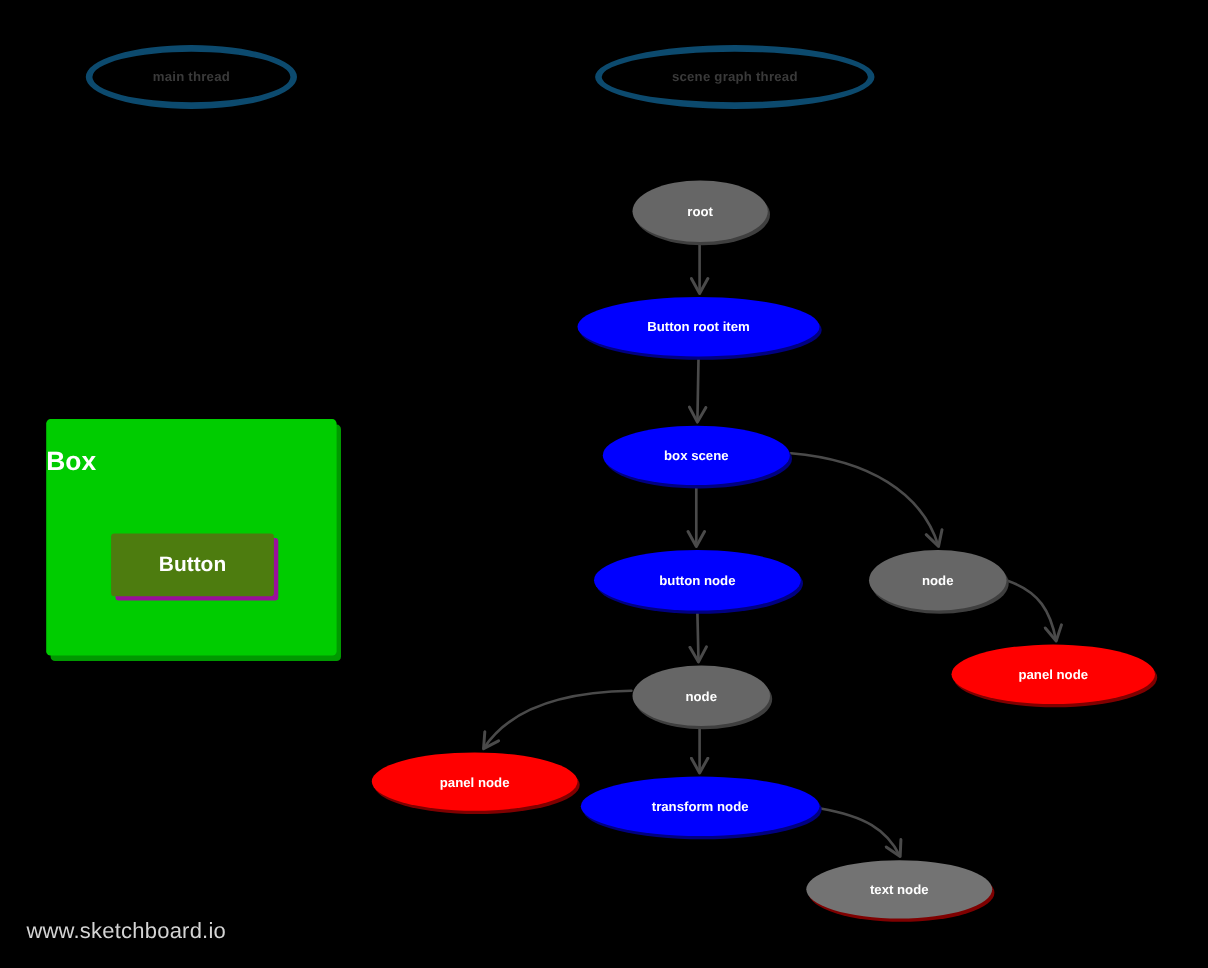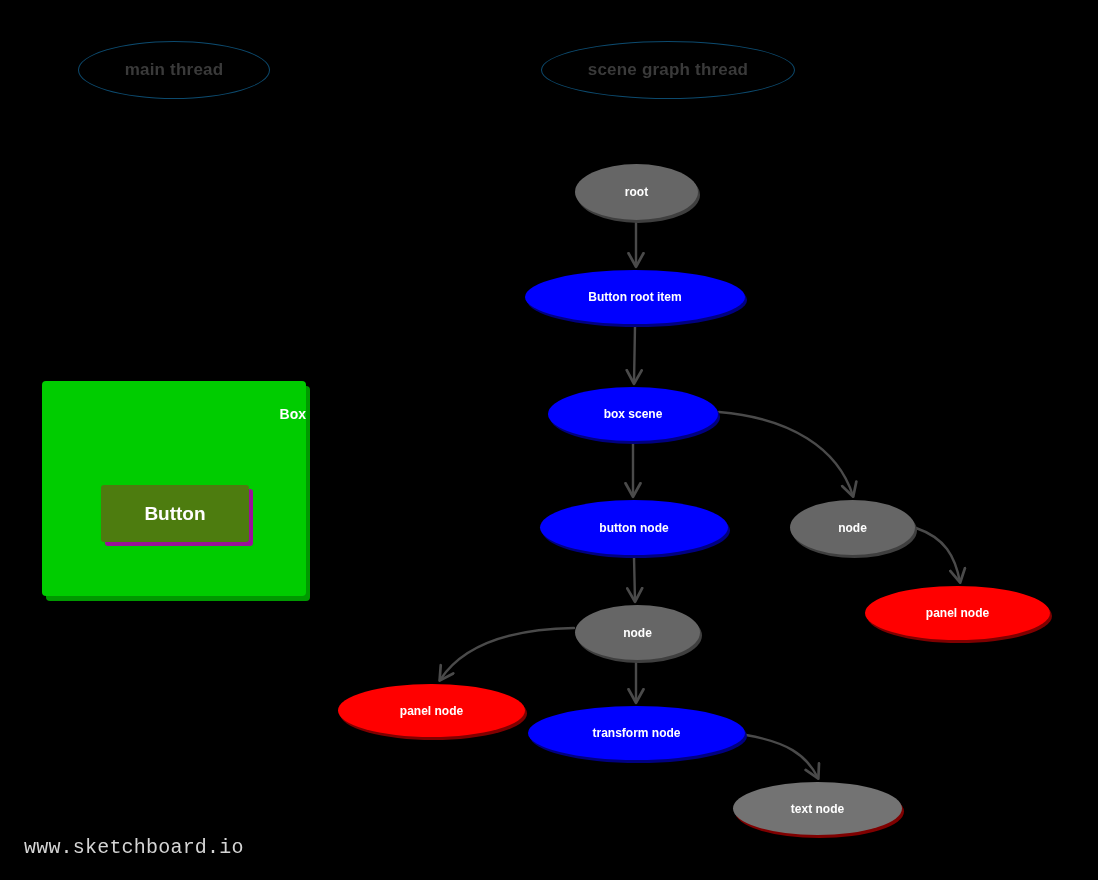--- a/index.html
+++ b/index.html
@@ -25,25 +25,25 @@
     width: 1098px;
     height: 880px;
     pointer-events: none;
   }
   
   .lane {
     position: absolute;
     display: flex;
     align-items: center;
     justify-content: center;
-    border: 1px solid #0c4a6e;
+    border: 6px solid #0c4a6e;
     border-radius: 50%;
     color: #3a3a3a;
     font-weight: bold;
-    font-size: 17px;
+    font-size: 12px;
     letter-spacing: 0.2px;
     background: transparent;
     box-sizing: border-box;
   }
   
   .node {
     position: absolute;
     display: flex;
     align-items: center;
     justify-content: center;
@@ -77,42 +77,41 @@
   .widget-box {
     background: #00cc00;
     box-shadow: 4px 5px 0 0 #009900;
     border-radius: 4px;
   }
   .widget-box .widget-label {
     position: absolute;
     left: 0;
     right: 0;
     top: 25px;
-    text-align: right;
-    font-size: 14px;
+    text-align: left;
+    font-size: 24px;
   }
   .widget-button {
     background: #d619d6;
     box-shadow: 4px 4px 0 0 #9a109a;
     border-radius: 3px;
     display: flex;
     align-items: center;
     justify-content: center;
     font-size: 19px;
   }
   
   .watermark {
     position: absolute;
     left: 24px;
     top: 836px;
     color: #d4d4d4;
     font-size: 20px;
     font-weight: normal;
     letter-spacing: 0.2px;
-    font-family: Liberation Mono, monospace;
   }
 </style>
 </head>
 <body>
 
 <div id="canvas" style="width: 1098px; height: 880px; background: rgb(0, 0, 0);">
 
   <svg id="edges" viewBox="0 0 1098 880" xmlns="http://www.w3.org/2000/svg">
     <defs>
       <marker id="arrow-open" viewBox="0 0 12 12" refX="9.5" refY="6" markerWidth="7.5" markerHeight="7.5" orient="auto-start-reverse">

